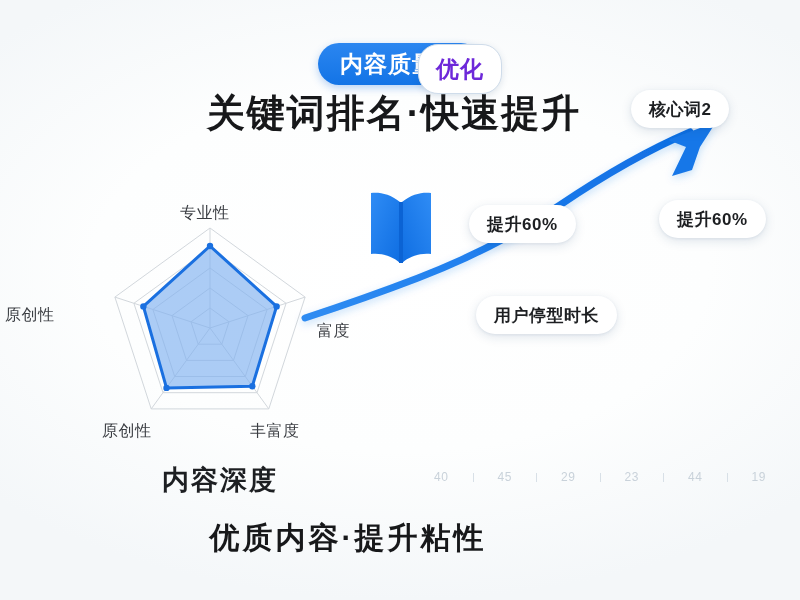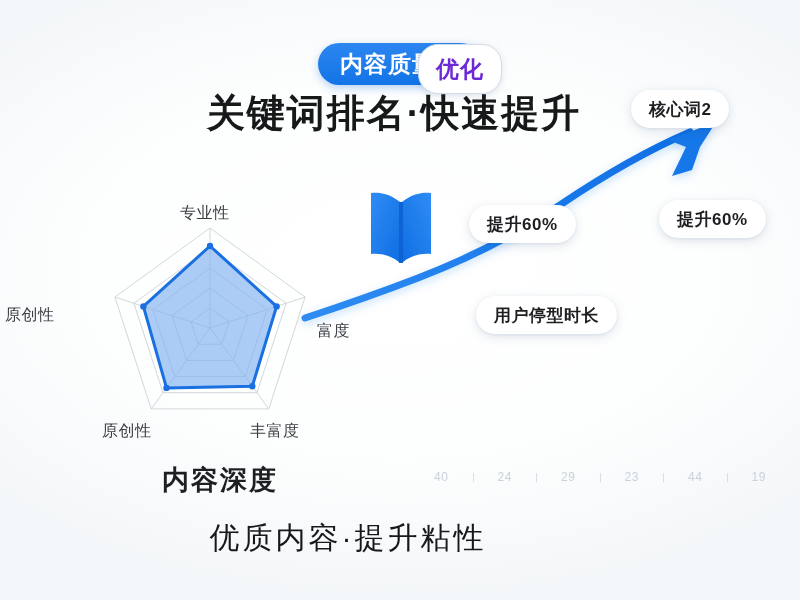--- a/index.html
+++ b/index.html
@@ -84,21 +84,21 @@
   }
 
   
   .sub-headline {
     position: absolute;
     left: 0;
     top: 518px;
     width: 696px;
     text-align: center;
     font-size: 30px;
-    font-weight: 400;
+    font-weight: 700;
     letter-spacing: 3px;
     color: #17181a;
     white-space: nowrap;
   }
 
   
   #radar-wrap {
     position: absolute;
     left: 45px;
     top: 225px;
@@ -278,21 +278,21 @@
   <div class="depth-caption">内容深度</div>
 
   <div class="chip bold" style="left:631px; top:90px;">核心词2</div>
   <div class="chip" style="left:469px; top:205px;">提升60%</div>
   <div class="chip bold" style="left:659px; top:200px;">提升60%</div>
   <div class="chip" style="left:476px; top:296px;">用户停型时长</div>
 
   <div id="axis-strip">
       <div class="axis-cell">40</div>
       <div class="axis-tick"></div>
-      <div class="axis-cell">24</div>
+      <div class="axis-cell">45</div>
       <div class="axis-tick"></div>
       <div class="axis-cell">29</div>
       <div class="axis-tick"></div>
       <div class="axis-cell">23</div>
       <div class="axis-tick"></div>
       <div class="axis-cell">44</div>
       <div class="axis-tick"></div>
       <div class="axis-cell">19</div>
     </div>
 

